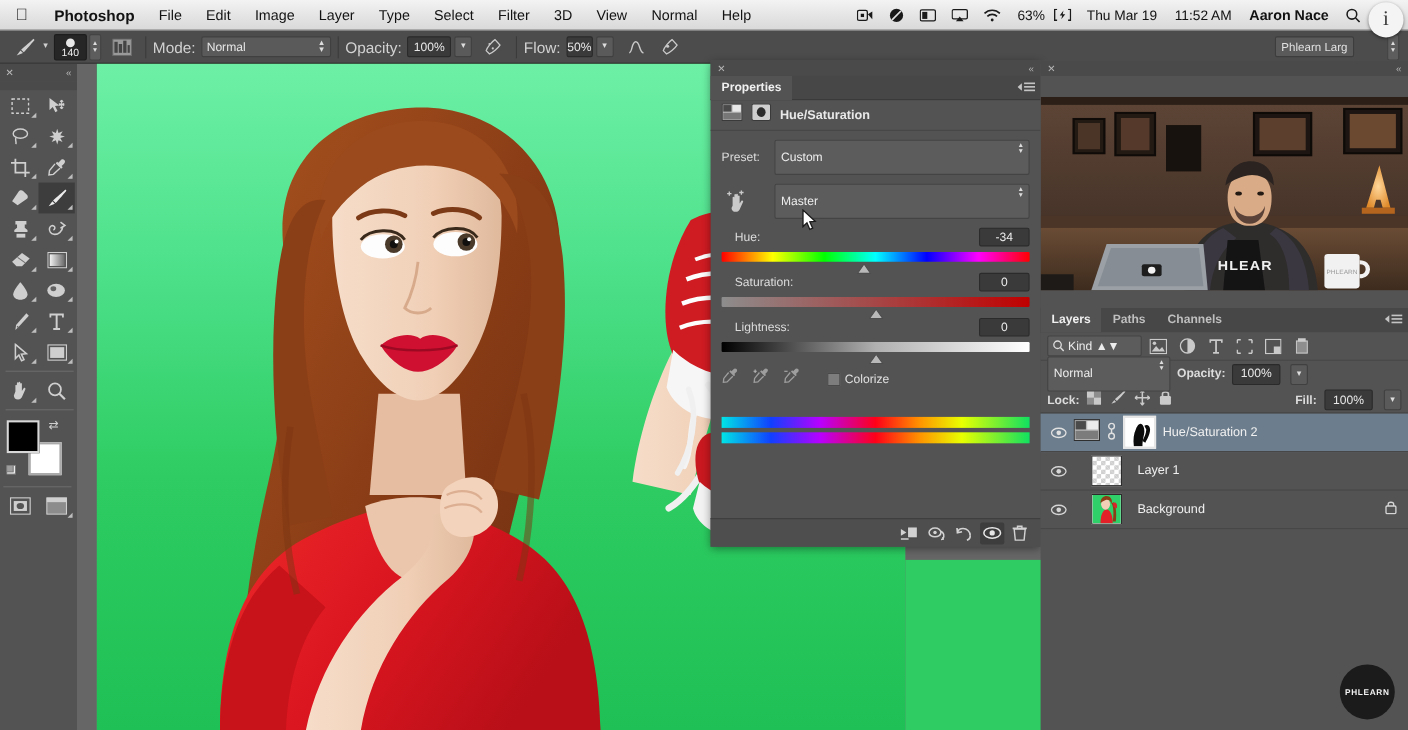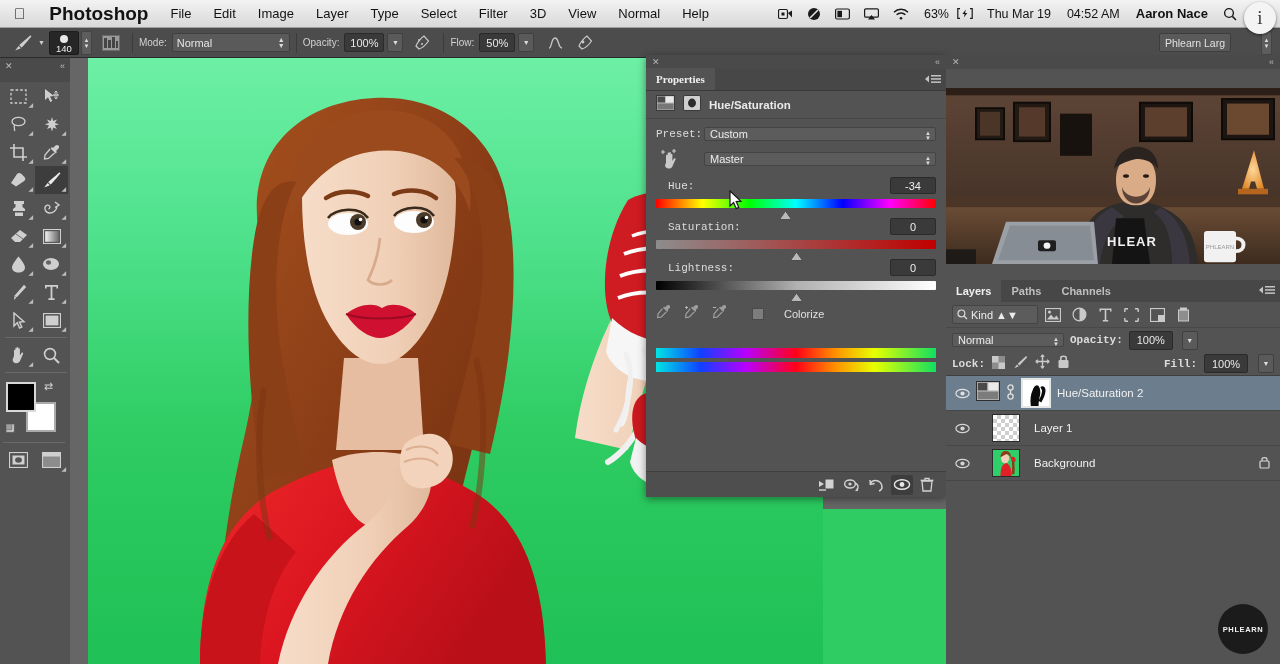--- a/index.html
+++ b/index.html
@@ -12,35 +12,35 @@
   #app { position: relative; width: 1280px; height: 664px; }
 
   
   .menubar {
     position: absolute; left: 0; top: 0; width: 1280px; height: 28px;
     background: linear-gradient(to bottom, #f3f3f3 0%, #e4e4e4 55%, #d9d9d9 100%);
     border-bottom: 1px solid #9e9e9e;
     display: flex; align-items: center; color: #121212; font-size: 13px;
   }
   .apple-logo { padding: 0 13px 0 14px; font-size: 15px; line-height: 1; }
-  .menu-app { font-weight: bold; padding: 0 11px; font-size: 19px; }
+  .menu-app { font-weight: bold; padding: 0 11px; font-size: 14px; }
   .menu-item { padding: 0 11px; font-size: 13px; white-space: nowrap; }
   .menubar-right { margin-left: auto; display: flex; align-items: center; padding-right: 8px; }
   .mb-icon { padding: 0 7px; display: flex; align-items: center; }
   .mb-text { padding: 0 8px; font-size: 12.5px; white-space: nowrap; }
   .mb-text.bold { font-weight: bold; font-size: 13px; }
 
   
   .optionsbar {
     position: absolute; left: 0; top: 28px; width: 1280px; height: 30px;
     background: #4c4c4c; border-bottom: 1px solid #2b2b2b;
     display: flex; align-items: center; color: #d4d4d4; font-size: 11px;
   }
   .ob-sep { width: 1px; height: 20px; background: #3b3b3b; margin: 0 6px; }
-  .ob-label { color: #d2d2d2; font-size: 10px; margin-right: 5px; white-space: nowrap; }
+  .ob-label { color: #d2d2d2; font-size: 14px; margin-right: 5px; white-space: nowrap; }
   .brush-preview {
     width: 26px; height: 20px; margin-left: 10px;
     display: flex; align-items: center; justify-content: center;
   }
   .ob-tiny-arrow { font-size: 7px; color: #cfcfcf; margin-left: 2px; }
   .brush-size-box {
     width: 30px; height: 24px; background: #262626; border: 1px solid #1d1d1d;
     border-radius: 2px; display: flex; flex-direction: column;
     align-items: center; justify-content: flex-end; margin-left: 4px; padding-bottom: 1px;
   }
@@ -114,22 +114,22 @@
     overflow: hidden; background: #2ecc62;
   }
   .doc-lower {
     position: absolute; left: 753px; top: 451px; width: 193px; height: 213px; background: #2ecc62;
   }
   .photo { position: absolute; inset: 0; }
 
   
   .panel { position: absolute; background: #535353; }
   .panel-tabbar {
-    height: 22px; background: #474747; display: flex; align-items: flex-end;
-    border-bottom: 1px solid #3a3a3a; position: relative; font-family: Liberation Serif, serif;
+    height: 22px; background: #474747; display: flex; 
+    border-bottom: 1px solid #3a3a3a; position: relative;
   }
   .panel-closebar {
     height: 14px; background: #4a4a4a; display: flex; align-items: center;
     justify-content: space-between; padding: 0 6px; color: #b5b5b5; font-size: 9px;
   }
   .panel-tab {
     height: 22px; padding: 0 10px; display: flex; align-items: center;
     font-size: 11px; color: #bfbfbf; font-weight: bold;
   }
   .panel-tab.active { background: #535353; color: #f0f0f0; }
@@ -137,23 +137,23 @@
 
   
   #properties { left: 646px; top: 55px; width: 300px; height: 442px; box-shadow: 0 2px 8px rgba(0,0,0,.45); }
   .props-title {
     height: 28px; display: flex; align-items: center; padding: 0 10px; gap: 8px;
     border-bottom: 1px solid #464646;
   }
   .props-title-text { font-size: 11.5px; color: #e9e9e9; font-weight: bold; }
   .props-body { padding: 8px 10px 0 10px; }
   .row { display: flex; align-items: center; margin-bottom: 8px; }
-  .row-label { font-size: 11px; color: #dcdcdc; font-family: Liberation Mono, monospace; }
+  .row-label { font-size: 11px; color: #dcdcdc; }
   .ps-select {
-    height: 14px; background: #5c5c5c; border: 1px solid #444; border-radius: 2px;
+    height: 32px; background: #5c5c5c; border: 1px solid #444; border-radius: 2px;
     display: flex; align-items: center; padding: 0 5px; color: #ececec; font-size: 11px;
     position: relative;
   }
   .ps-select .caret2 {
     position: absolute; right: 4px; top: 3px; display: flex; flex-direction: column;
     line-height: 5px; font-size: 6px; color: #ddd;
   }
   .slider-label-row { display: flex; align-items: center; justify-content: space-between; margin-top: 4px; padding-left: 12px; }
   .num-box {
     width: 46px; height: 17px; background: #3a3a3a; border: 1px solid #2b2b2b; border-radius: 2px;
@@ -278,21 +278,21 @@
           </svg>
       </span>
       <span class="mb-text">63%</span>
       <span class="mb-icon" style="padding:0 6px 0 0">
         <svg width="16" height="11" viewBox="0 0 16 11">
             <path d="M3 0.6 L0.8 0.6 L0.8 10.4 L3 10.4 M13 0.6 L15.2 0.6 L15.2 10.4 L13 10.4" fill="none" stroke="#1a1a1a" stroke-width="1.2"></path>
             <path d="M8.8 1.6 L5.4 6 L7.6 6 L6.8 9.6 L10.4 5 L8.1 5 Z" fill="#1a1a1a"></path>
           </svg>
       </span>
       <span class="mb-text">Thu Mar 19</span>
-      <span class="mb-text">04:52 AM</span>
+      <span class="mb-text">11:52 AM</span>
       <span class="mb-text bold">Aaron Nace</span>
       <span class="mb-icon">
         <svg width="14" height="14" viewBox="0 0 14 14">
             <circle cx="6" cy="6" r="4.4" fill="none" stroke="#1a1a1a" stroke-width="1.4"></circle>
             <path d="M9.4 9.4 L13 13" stroke="#1a1a1a" stroke-width="1.5"></path>
           </svg>
       </span>
       <span class="mb-icon">
         <svg width="14" height="12" viewBox="0 0 14 12">
             <g fill="#1a1a1a">
@@ -344,21 +344,21 @@
     <div class="ob-smallbtn">▼</div>
     <div class="ob-btn" style="margin-left:8px">
       <svg width="18" height="16" viewBox="0 0 18 16">
           <path d="M11 1 C8 3 4 8 3 11 L6 14 C9 13 13.5 9 15.5 6 Z" fill="none" stroke="#c9c9c9" stroke-width="1.2"></path>
           <circle cx="6" cy="5" r="1" fill="#c9c9c9"></circle>
           <circle cx="9" cy="9" r="1" fill="#c9c9c9"></circle>
         </svg>
     </div>
     <div class="ob-sep"></div>
     <span class="ob-label">Flow:</span>
-    <div class="ob-value" style="width:36px">50%</div>
+    <div class="ob-value" style="width:24px">50%</div>
     <div class="ob-smallbtn">▼</div>
     <div class="ob-btn" style="margin-left:10px">
       <svg width="17" height="16" viewBox="0 0 17 16">
           <path d="M2 13 C5 13 4 3 8 3 C12 3 11 13 15 13" fill="none" stroke="#c9c9c9" stroke-width="1.3"></path>
         </svg>
     </div>
     <div class="ob-btn" style="margin-left:4px">
       <svg width="18" height="16" viewBox="0 0 18 16">
           <path d="M11 1 C8 3 4 8 3 11 L6 14 C9 13 13.5 9 15.5 6 Z" fill="none" stroke="#c9c9c9" stroke-width="1.2"></path>
           <circle cx="7" cy="7" r="1.4" fill="#c9c9c9"></circle>
@@ -779,21 +779,21 @@
               <path d="M2.5 2 L2.5 5 M1 3.5 L4 3.5" stroke="#b5b5b5" stroke-width="1"></path>
             </svg>
         </span>
         <span>
           <svg width="16" height="16" viewBox="0 0 16 16">
               <path d="M13.6 1.4 C12.6 0.5 11.2 0.9 10.6 1.8 L9 3.4 L8.2 2.6 L7 3.8 L11.2 8 L12.4 6.8 L11.6 6 L13.2 4.4 C14.1 3.8 14.5 2.4 13.6 1.4 Z" fill="#9e9e9e"></path>
               <path d="M6.4 4.6 L2 10 L1.6 13.6 L5 13.2 L10.2 8" fill="none" stroke="#9e9e9e" stroke-width="1.2"></path>
               <path d="M1 3.5 L4 3.5" stroke="#b5b5b5" stroke-width="1"></path>
             </svg>
         </span>
-        <span style="display:flex;align-items:flex-end;gap:20px;margin-left:12px">
+        <span style="display:flex;align-items:flex-end;gap:4px;margin-left:12px">
           <span class="colorize-box"></span>
           <span class="colorize-label">Colorize</span>
         </span>
       </div>
 
       <div class="spectrum-bar" style="margin-top:24px"></div>
       <div class="spectrum-bar" style="margin-top:4px"></div>
     </div>
 
     <div class="props-footer">

